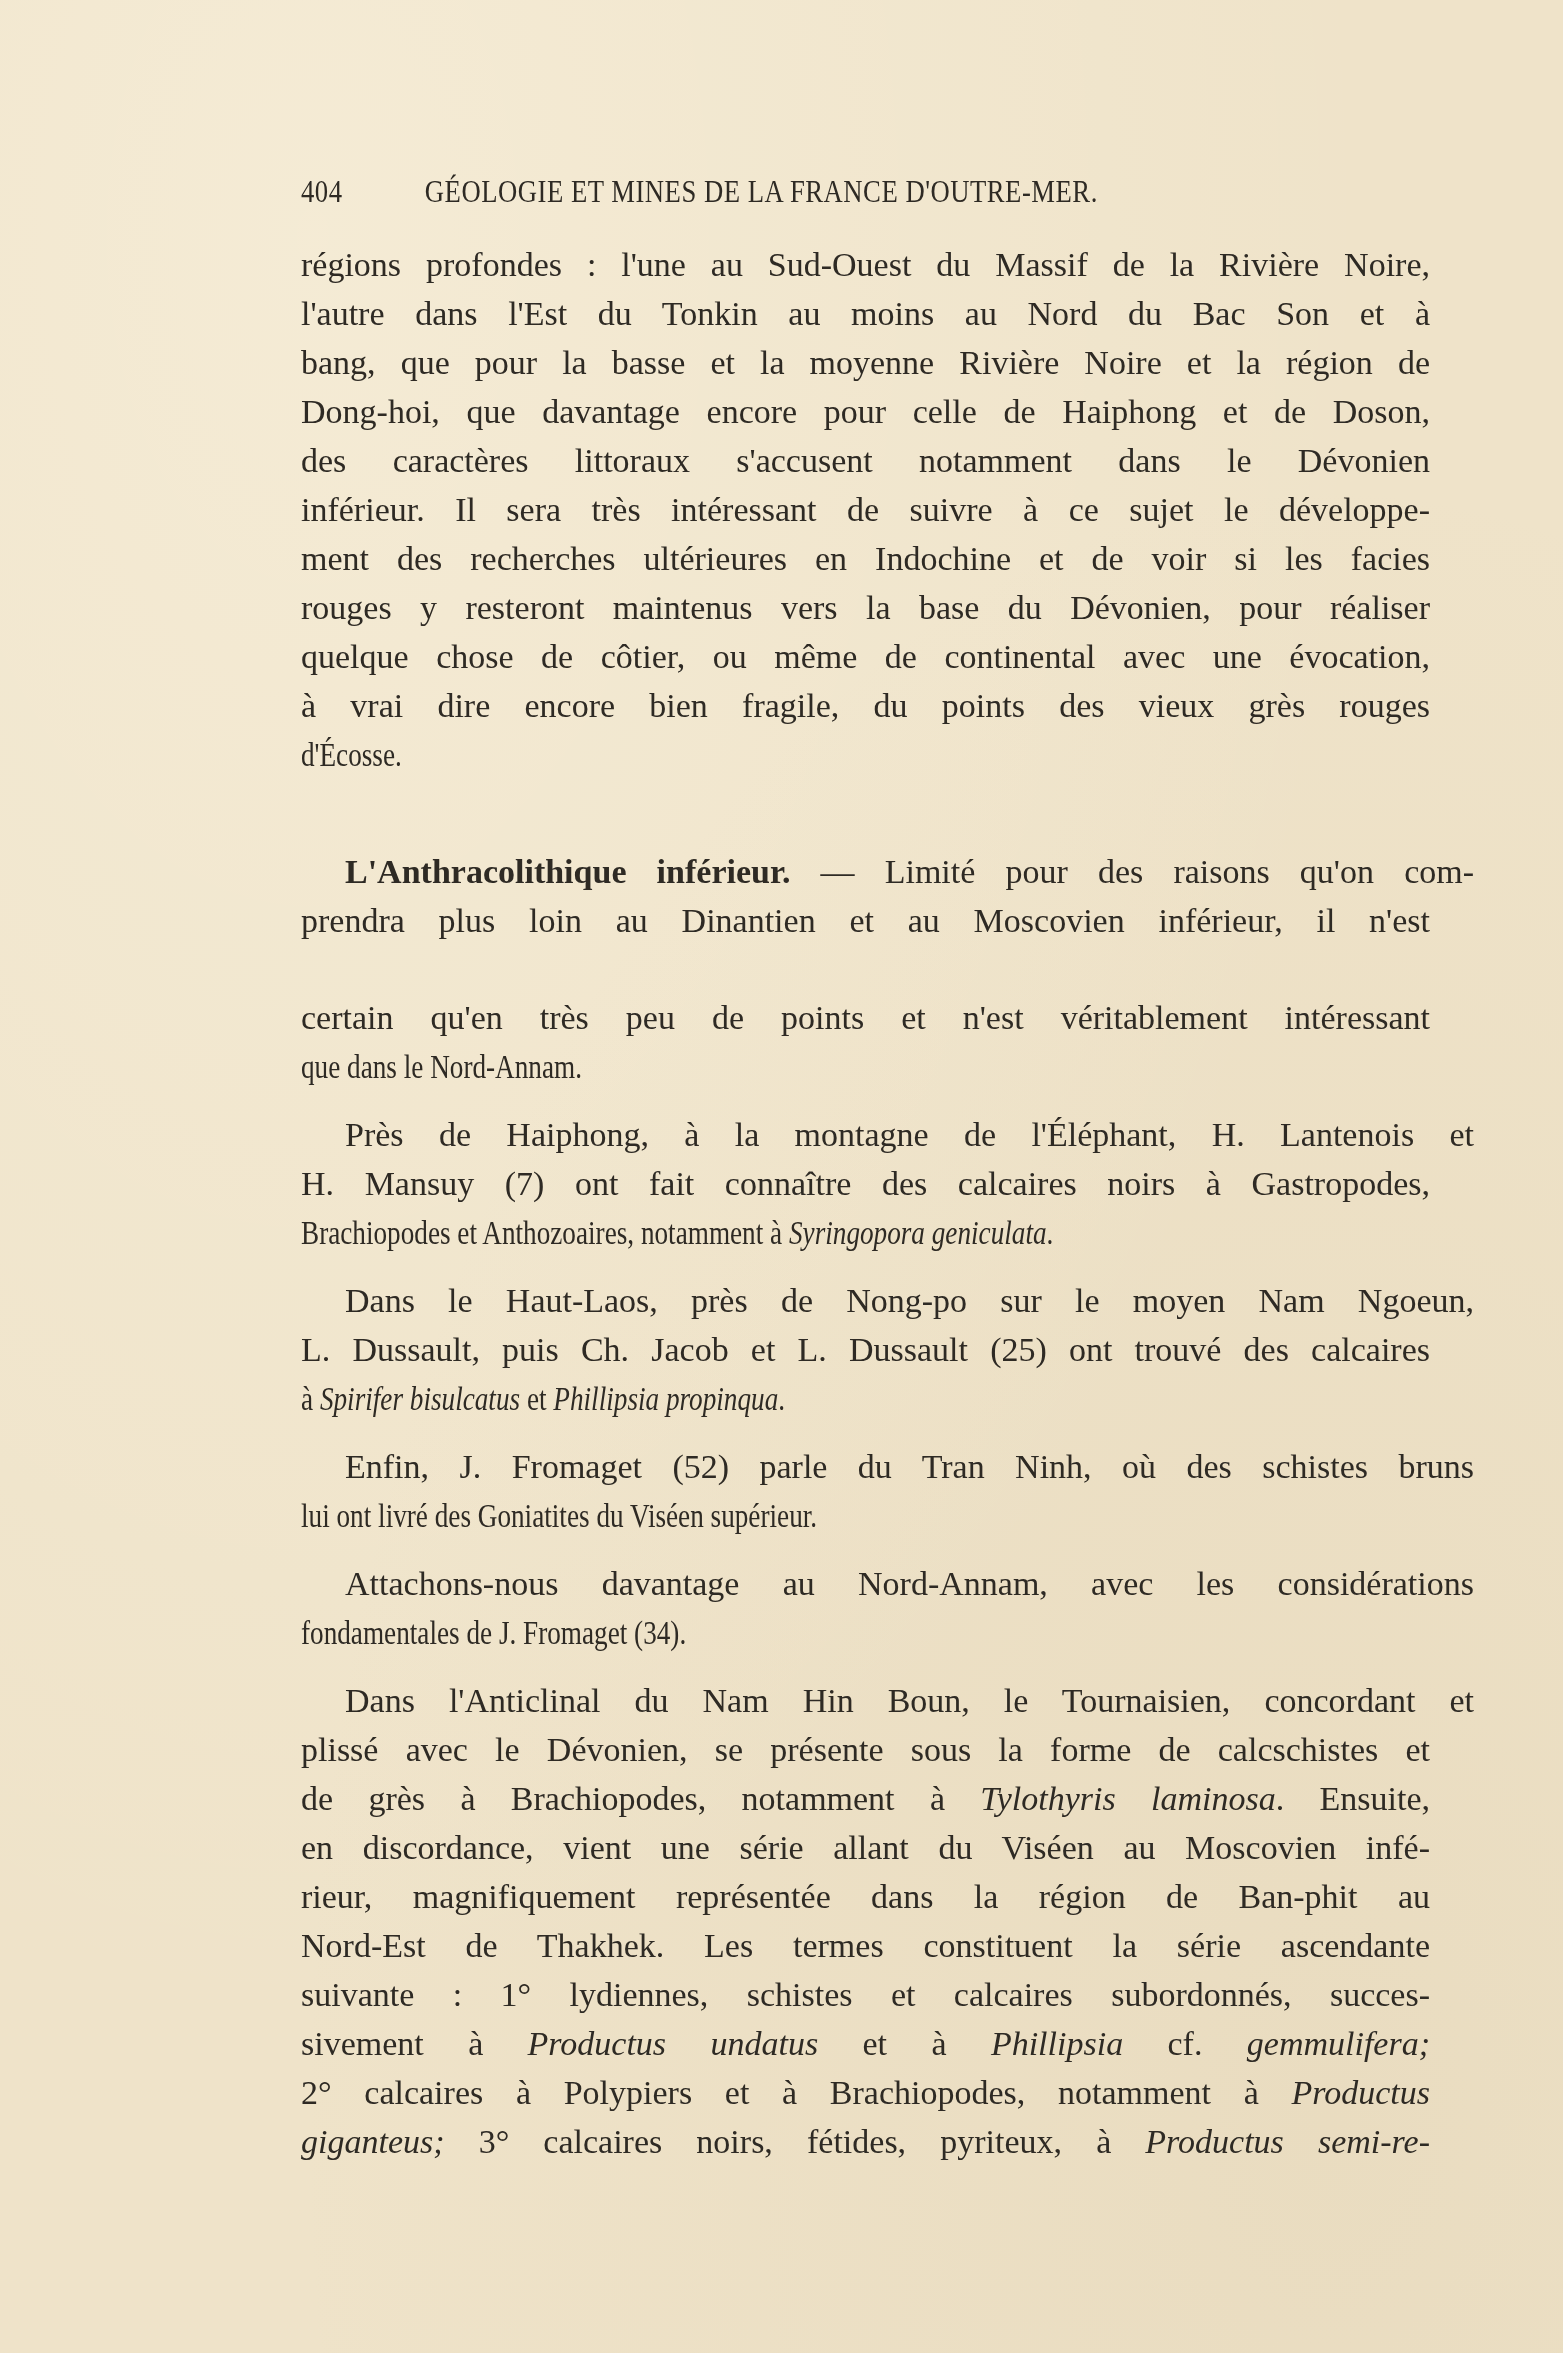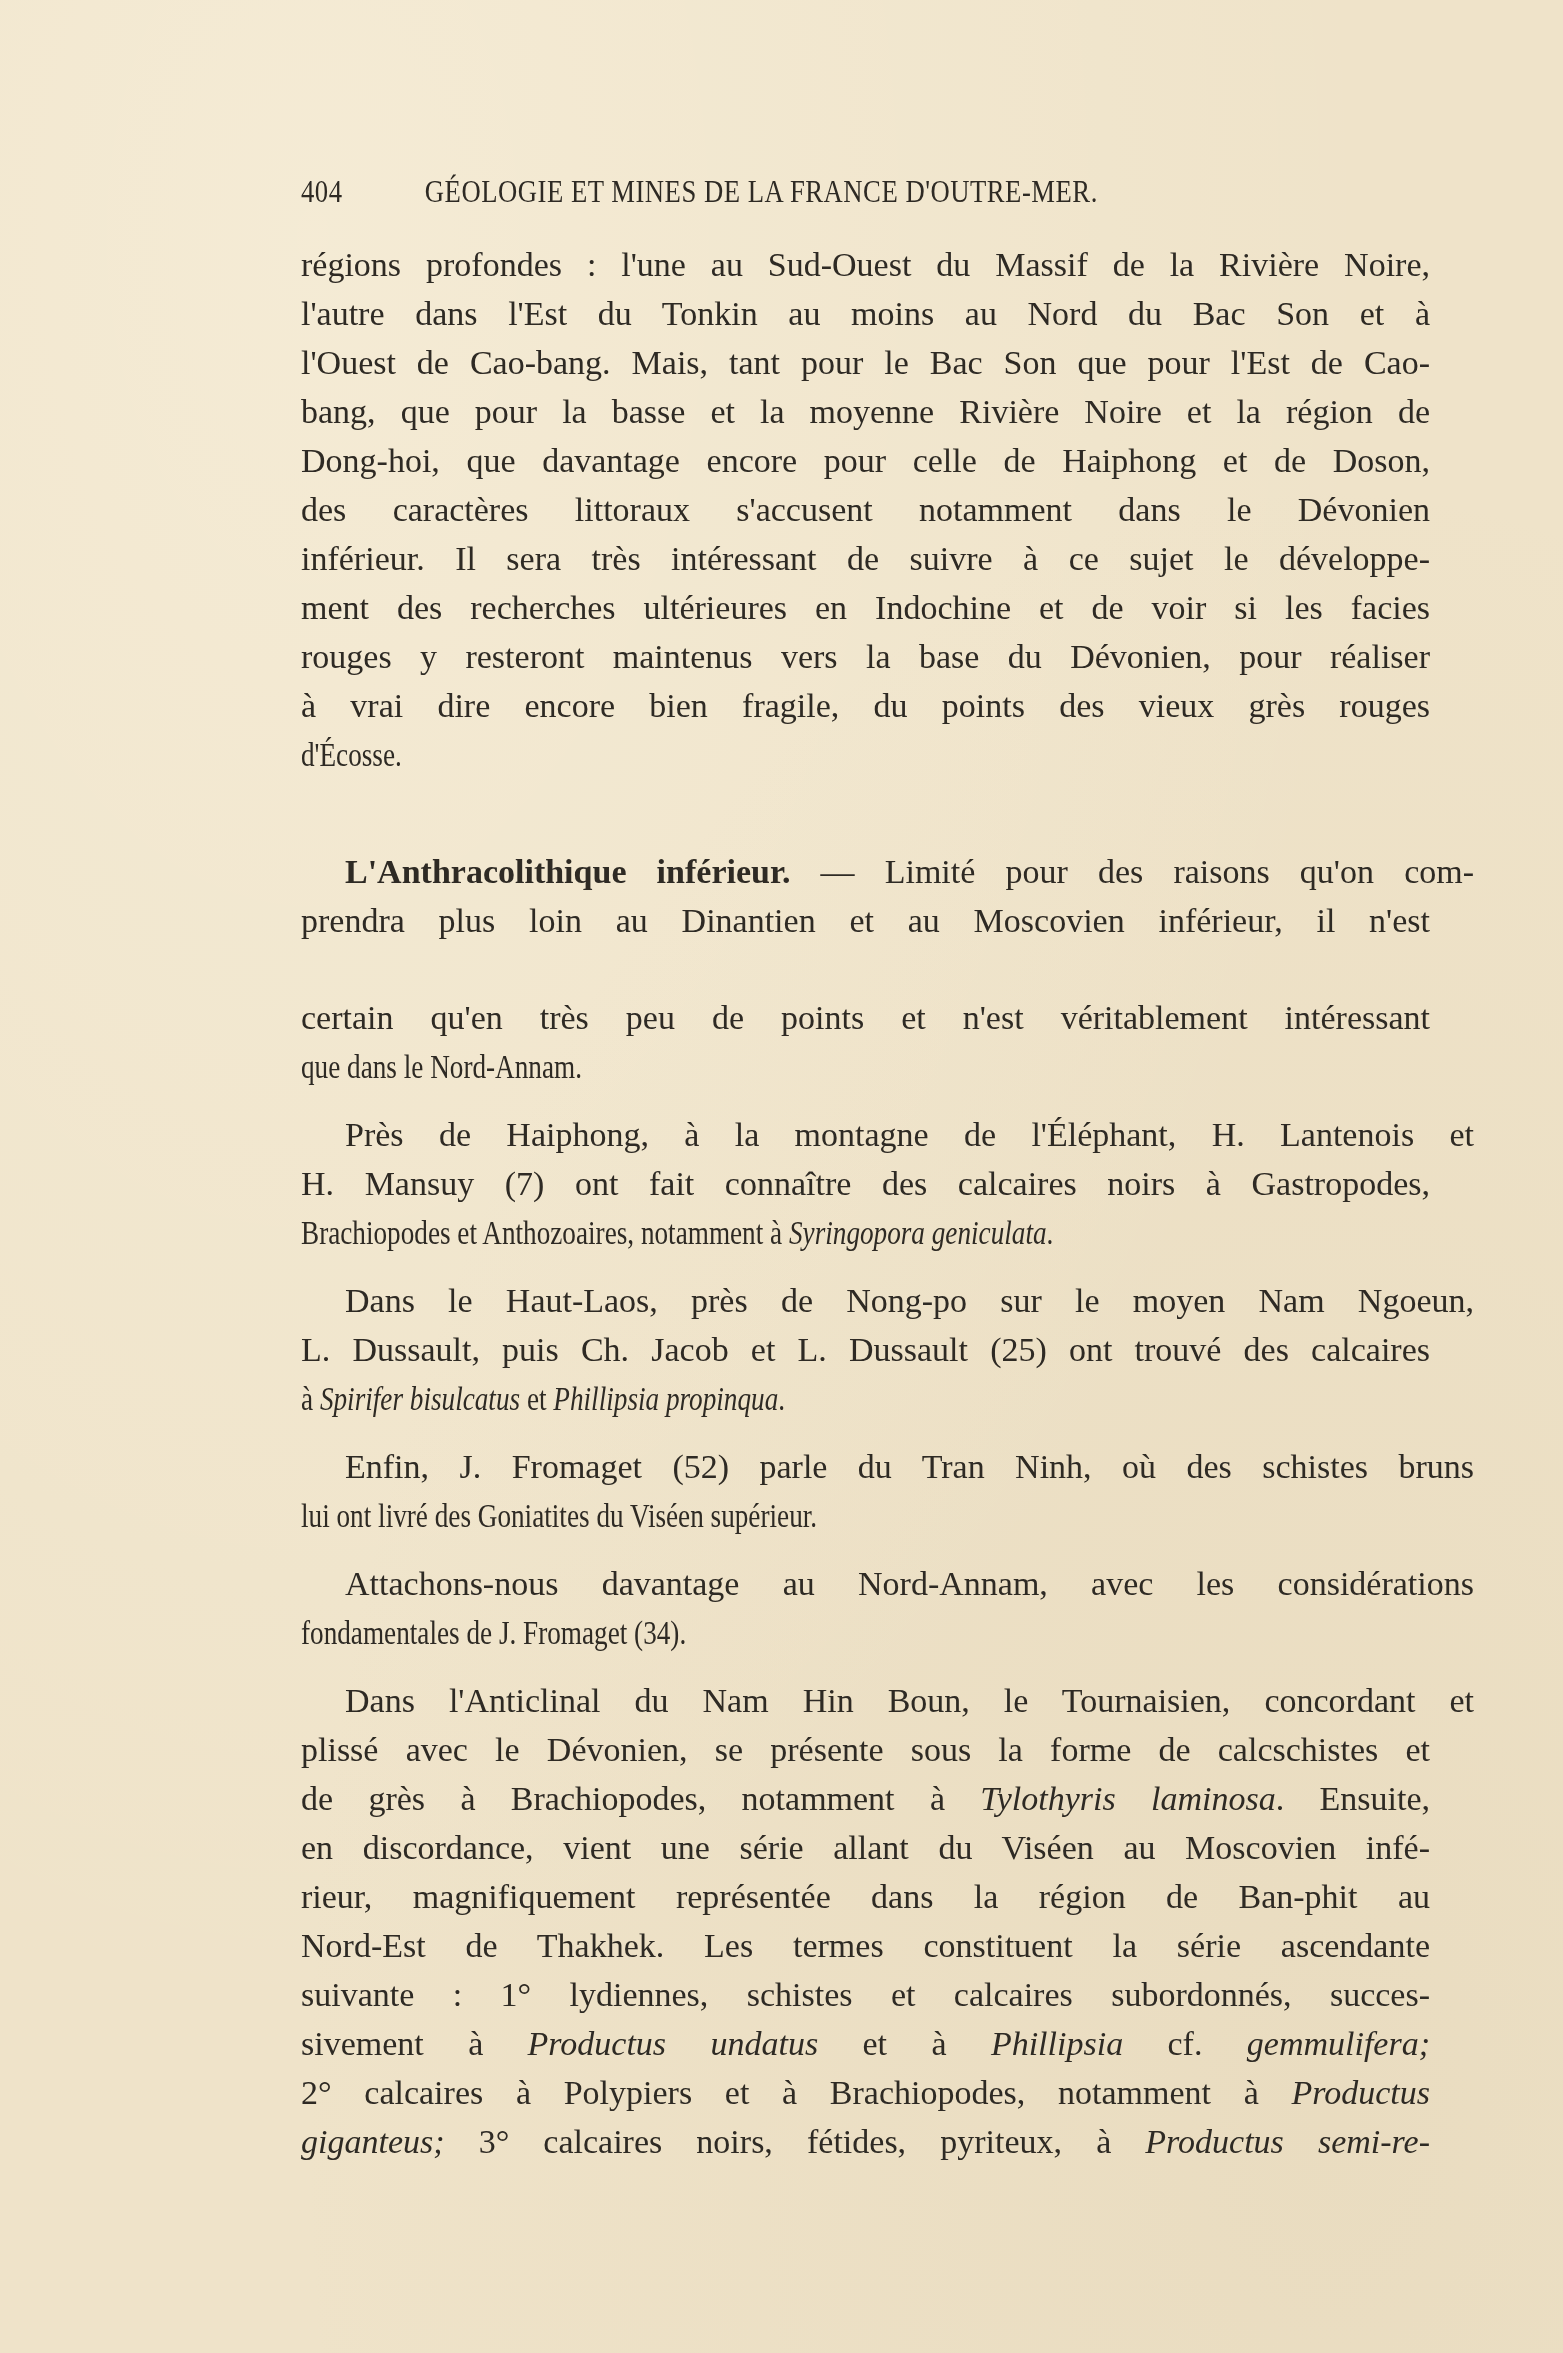--- a/index.html
+++ b/index.html
@@ -48,27 +48,27 @@
 
   <div class="running-head">
     <span class="pno">404</span><span>GÉOLOGIE ET MINES DE LA FRANCE D'OUTRE-MER.</span>
   </div>
 
   <div class="text-block">
 
     <div>
       <div class="line" style="white-space: nowrap; transform: scaleX(1); width: 1129px;">régions profondes : l'une au Sud-Ouest du Massif de la Rivière Noire,</div>
       <div class="line" style="white-space: nowrap; transform: scaleX(1); width: 1129px;">l'autre dans l'Est du Tonkin au moins au Nord du Bac Son et à</div>
-      <div class="line" style="white-space: nowrap; transform: scaleX(1); width: 1129px;">l'Ouest de Cao-bang. Mais, tant pour le Bac Son que pour l'Est de Cao-</div>
       <div class="line" style="white-space: nowrap; transform: scaleX(1); width: 1129px;">bang, que pour la basse et la moyenne Rivière Noire et la région de</div>
       <div class="line" style="white-space: nowrap; transform: scaleX(1); width: 1129px;">Dong-hoi, que davantage encore pour celle de Haiphong et de Doson,</div>
       <div class="line" style="white-space: nowrap; transform: scaleX(1); width: 1129px;">des caractères littoraux s'accusent notamment dans le Dévonien</div>
       <div class="line" style="white-space: nowrap; transform: scaleX(1); width: 1129px;">inférieur. Il sera très intéressant de suivre à ce sujet le développe-</div>
       <div class="line" style="white-space: nowrap; transform: scaleX(1); width: 1129px;">ment des recherches ultérieures en Indochine et de voir si les facies</div>
       <div class="line" style="white-space: nowrap; transform: scaleX(1); width: 1129px;">rouges y resteront maintenus vers la base du Dévonien, pour réaliser</div>
+      <div class="line" style="white-space: nowrap; transform: scaleX(1); width: 1129px;">quelque chose de côtier, ou même de continental avec une évocation,</div>
       <div class="line" style="white-space: nowrap; transform: scaleX(1); width: 1129px;">à vrai dire encore bien fragile, du points des vieux grès rouges</div>
       <div class="line last" style="white-space: nowrap; transform: scaleX(0.8);">d'Écosse.</div>
     </div>
 
     <div class="gap"></div>
 
     <div>
       <div class="line indent" style="white-space: nowrap; transform: scaleX(1); width: 1129px;"><b>L'Anthracolithique inférieur.</b><span> — Limité pour des raisons qu'on com-</span></div>
       <div class="line" style="white-space: nowrap; transform: scaleX(1); width: 1129px;">prendra plus loin au Dinantien et au Moscovien inférieur, il n'est</div>
       <div class="line" style="white-space: nowrap; transform: scaleX(1); width: 1129px; margin-top: 48px;">certain qu'en très peu de points et n'est véritablement intéressant</div>

